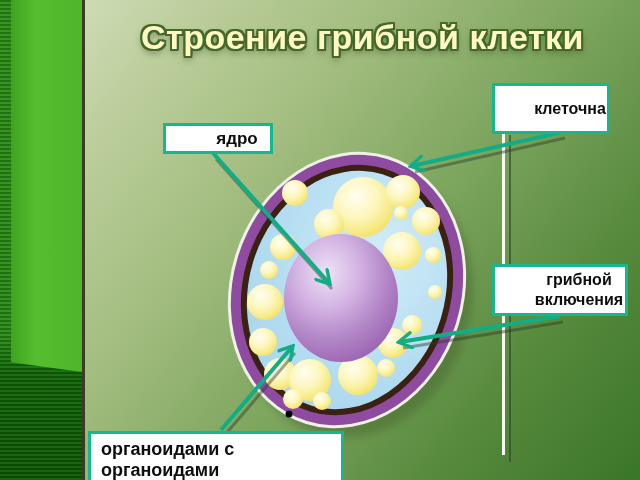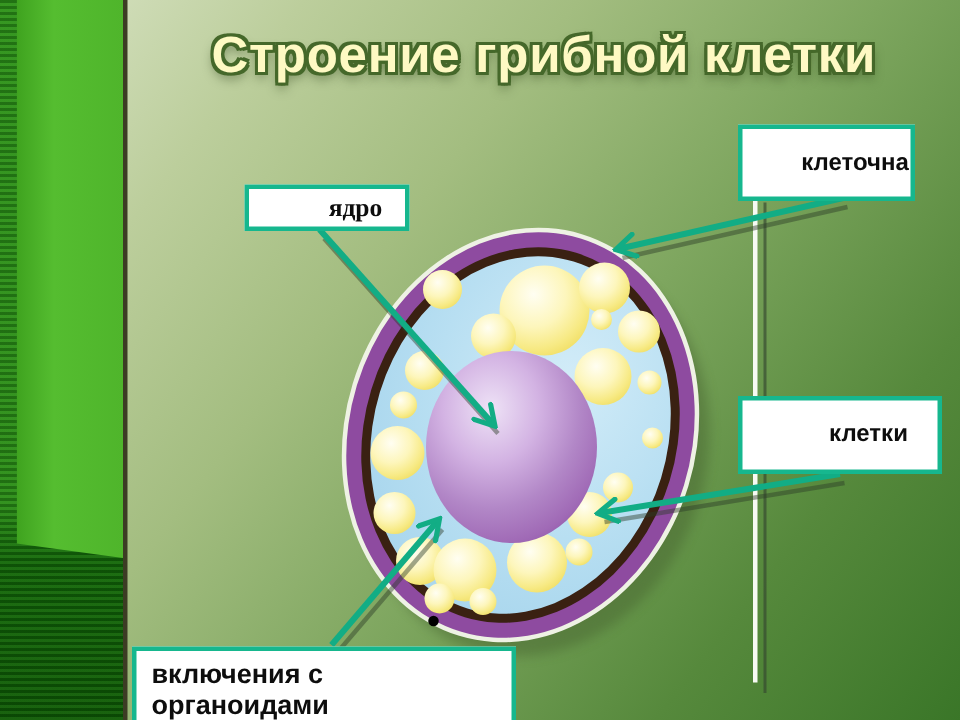--- a/index.html
+++ b/index.html
@@ -53,21 +53,21 @@
   .diagram{position:absolute;inset:0;z-index:2;}
   
   .label-box{
     position:absolute;z-index:3;background:#ffffff;
     border:3px solid #16b78e;color:#0d0d0d;font-weight:bold;
     box-sizing:border-box;
     padding-left:38px;
   }
   .label-box .ln{white-space:nowrap;}
   .lb-center{display:flex;flex-direction:column;justify-content:center;align-items:center;text-align:center;}
-  #label-nucleus{left:163px;top:123px;width:110px;height:31px;font-size:17px;font-family:Liberation Serif, serif;}
+  #label-nucleus{left:163px;top:123px;width:110px;height:31px;font-size:17px;}
   #label-cellwall{left:492px;top:83px;width:118px;height:51px;font-size:16px;line-height:20px;}
   #label-fat{left:492px;top:264px;width:136px;height:52px;font-size:16px;line-height:20px;}
   #label-cyto{left:88px;top:431px;width:256px;height:60px;font-size:18px;line-height:21px;
     padding:5px 0 0 10px;text-align:left;}
 </style>
 </head>
 <body>
 
 <div class="slide-bg"></div>
 
@@ -152,19 +152,20 @@
 
 <div class="label-box lb-center" id="label-nucleus" style="border-color: rgb(22, 183, 142);">
   <div class="ln">ядро</div>
 </div>
 
 <div class="label-box lb-center" id="label-cellwall" style="border-color: rgb(22, 183, 142);">
   <div class="ln">клеточна</div>
 </div>
 
 <div class="label-box lb-center" id="label-fat" style="border-color: rgb(22, 183, 142);">
-  <div class="ln">клетки</div>
+  <div class="ln">грибной</div>
+  <div class="ln">включения</div>
 </div>
 
 <div class="label-box" id="label-cyto" style="border-color: rgb(22, 183, 142);">
-  <div class="ln">включения с</div>
+  <div class="ln">органоидами с</div>
   <div class="ln">органоидами</div>
 </div>
 
 </body></html>

